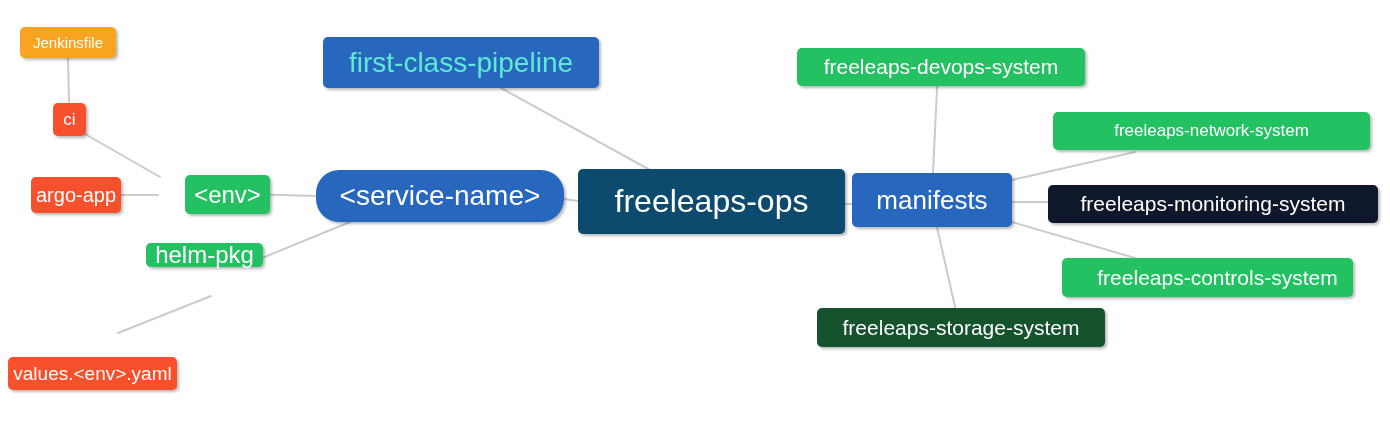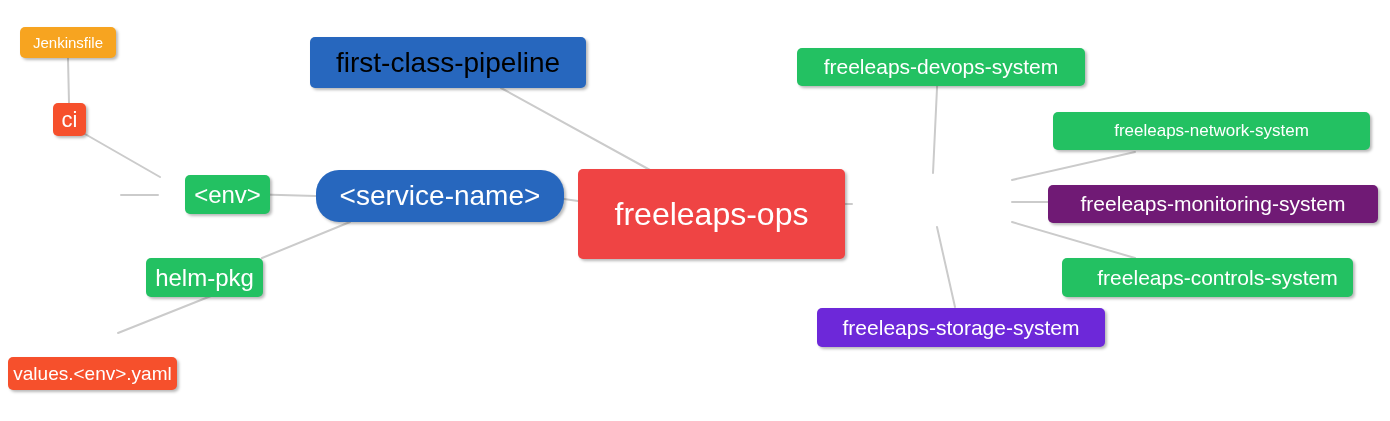--- a/index.html
+++ b/index.html
@@ -51,25 +51,27 @@
       <polyline points="501,88 650,170" fill="none" stroke="#CBCBCB" stroke-width="2" stroke-linecap="round"></polyline>
       <polyline points="564,199 578,201" fill="none" stroke="#CBCBCB" stroke-width="2" stroke-linecap="round"></polyline>
       <polyline points="845,204 852,204" fill="none" stroke="#CBCBCB" stroke-width="2" stroke-linecap="round"></polyline>
       <polyline points="933,173 938,67" fill="none" stroke="#CBCBCB" stroke-width="2" stroke-linecap="round"></polyline>
       <polyline points="1012,180 1135,152" fill="none" stroke="#CBCBCB" stroke-width="2" stroke-linecap="round"></polyline>
       <polyline points="1012,202 1052,202" fill="none" stroke="#CBCBCB" stroke-width="2" stroke-linecap="round"></polyline>
       <polyline points="1012,222 1135,258" fill="none" stroke="#CBCBCB" stroke-width="2" stroke-linecap="round"></polyline>
       <polyline points="937,227 955,307" fill="none" stroke="#CBCBCB" stroke-width="2" stroke-linecap="round"></polyline>
     </svg>
 <div class="node" style="left: 20px; top: 27px; width: 96px; height: 31px; font-size: 15px; background: rgb(247, 164, 32); color: rgb(255, 255, 255); text-align: center;">Jenkinsfile</div>
-    <div class="node" style="left: 53px; top: 103px; width: 33px; height: 33px; font-size: 22px; background: rgb(246, 80, 44); color: rgb(255, 255, 255);">ci</div>
+    <div class="node" style="left: 53px; top: 103px; width: 33px; height: 33px; font-size: 17px; background: rgb(246, 80, 44); color: rgb(255, 255, 255);">ci</div>
+    <div class="node" style="left: 31px; top: 177px; width: 90px; height: 36px; font-size: 20px; background: rgb(246, 80, 44); color: rgb(255, 255, 255);">argo-app</div>
     <div class="node" style="left: 158px; top: 175px; width: 85px; height: 39px; font-size: 24px; background: rgb(35, 193, 98); color: rgb(255, 255, 255); margin-left: 27px;">&lt;env&gt;</div>
-    <div class="node" style="left: 146px; top: 258px; width: 117px; height: 39px; font-size: 24px; background: rgb(35, 193, 98); color: rgb(255, 255, 255);">helm-pkg</div>
+    <div class="node" style="left: 146px; top: 243px; width: 117px; height: 24px; font-size: 24px; background: rgb(35, 193, 98); color: rgb(255, 255, 255);">helm-pkg</div>
     <div class="node" style="left: 8px; top: 333px; width: 169px; height: 33px; font-size: 19px; background: rgb(246, 80, 44); color: rgb(255, 255, 255); margin-top: 24px;">values.&lt;env&gt;.yaml</div>
-    <div class="node" style="left: 310px; top: 37px; width: 276px; height: 51px; font-size: 28px; background: rgb(39, 103, 190); color: #000000; text-align: right;">first-class-pipeline</div>
+    <div class="node" style="left: 323px; top: 37px; width: 276px; height: 51px; font-size: 28px; background: rgb(39, 103, 190); color: #5eead4; text-align: right;">first-class-pipeline</div>
     <div class="node" style="left: 316px; top: 170px; width: 248px; height: 52px; font-size: 28px; background: rgb(39, 103, 190); color: rgb(255, 255, 255); border-radius: 23px;">&lt;service-name&gt;</div>
-    <div class="node" style="left: 578px; top: 169px; width: 267px; height: 90px; font-size: 32px; background: #ef4444; color: rgb(255, 255, 255);">freeleaps-ops</div>
+    <div class="node" style="left: 578px; top: 169px; width: 267px; height: 65px; font-size: 32px; background: #0c4a6e; color: rgb(255, 255, 255);">freeleaps-ops</div>
+    <div class="node" style="left: 852px; top: 173px; width: 160px; height: 54px; font-size: 26px; background: rgb(39, 103, 190); color: rgb(255, 255, 255);">manifests</div>
     <div class="node" style="left: 797px; top: 28px; width: 288px; height: 38px; font-size: 21px; background: rgb(35, 193, 98); color: rgb(255, 255, 255); margin-top: 20px;">freeleaps-devops-system</div>
     <div class="node" style="left: 1053px; top: 112px; width: 317px; height: 38px; font-size: 17px; background: rgb(35, 193, 98); color: rgb(255, 255, 255);">freeleaps-network-system</div>
-    <div class="node" style="left: 1048px; top: 185px; width: 330px; height: 38px; font-size: 21px; background: #701a75; color: rgb(255, 255, 255);">freeleaps-monitoring-system</div>
+    <div class="node" style="left: 1048px; top: 185px; width: 330px; height: 38px; font-size: 21px; background: #0f172a; color: rgb(255, 255, 255);">freeleaps-monitoring-system</div>
     <div class="node" style="left: 1062px; top: 258px; width: 291px; height: 39px; font-size: 21px; background: rgb(35, 193, 98); color: rgb(255, 255, 255); padding-left: 28px;">freeleaps-controls-system</div>
-    <div class="node" style="left: 817px; top: 308px; width: 288px; height: 39px; font-size: 21px; background: #6d28d9; color: rgb(255, 255, 255);">freeleaps-storage-system</div>
+    <div class="node" style="left: 817px; top: 308px; width: 288px; height: 39px; font-size: 21px; background: #14532d; color: rgb(255, 255, 255);">freeleaps-storage-system</div>
   </div>
 
 </body></html>

